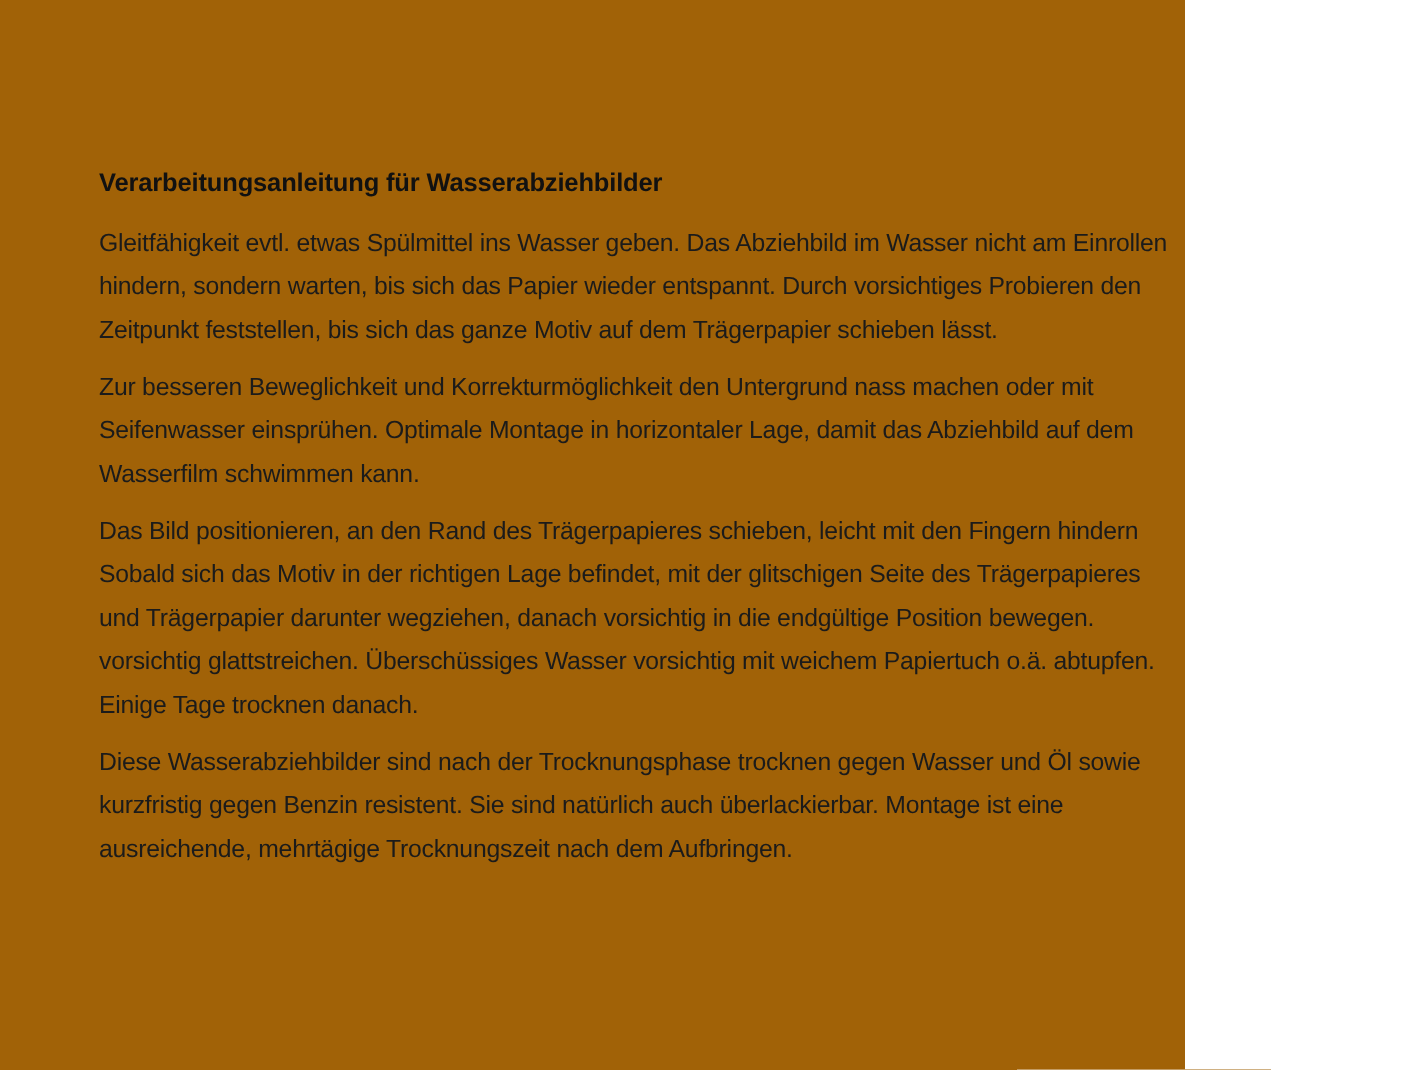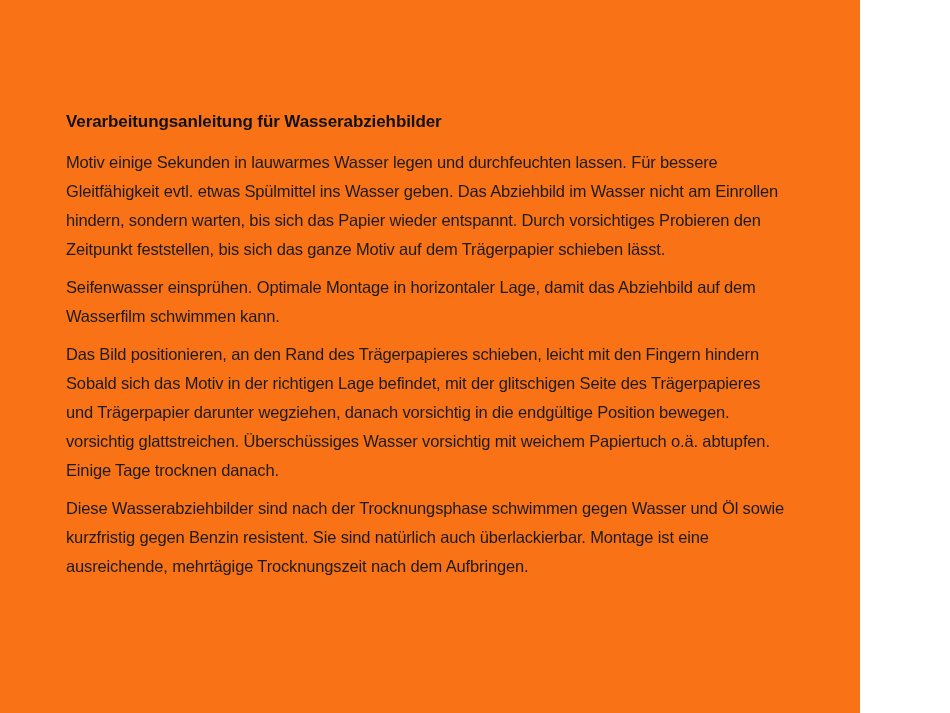--- a/index.html
+++ b/index.html
@@ -8,23 +8,23 @@
   }
   body {
     width: 950px;
     height: 713px;
     background: #ffffff;
     overflow: hidden;
     font-family: "Liberation Sans", "DejaVu Sans", sans-serif;
     color: #1b1b1b;
   }
   .page {
-    width: 860px;
+    width: 790px;
     height: 713px;
-    background: #f97316;
+    background: #a16207;
     box-sizing: border-box;
     padding: 107px 52px 0 66px;
   }
   .doc-title {
     font-size: 17px;
     font-weight: 700;
     line-height: 29px;
     margin: 0 0 12px 0;
     letter-spacing: -0.1px;
     color: #111111;
@@ -42,38 +42,38 @@
   }
 </style>
 </head>
 <body>
 
 <div class="page">
 
   <h1 class="doc-title">Verarbeitungsanleitung für Wasserabziehbilder</h1>
 
   <p class="doc-paragraph">
-    <span class="doc-line">Motiv einige Sekunden in lauwarmes Wasser legen und durchfeuchten lassen. Für bessere</span>
     <span class="doc-line">Gleitfähigkeit evtl. etwas Spülmittel ins Wasser geben. Das Abziehbild im Wasser nicht am Einrollen</span>
     <span class="doc-line">hindern, sondern warten, bis sich das Papier wieder entspannt. Durch vorsichtiges Probieren den</span>
     <span class="doc-line">Zeitpunkt feststellen, bis sich das ganze Motiv auf dem Trägerpapier schieben lässt.</span>
   </p>
 
   <p class="doc-paragraph">
+    <span class="doc-line">Zur besseren Beweglichkeit und Korrekturmöglichkeit den Untergrund nass machen oder mit</span>
     <span class="doc-line">Seifenwasser einsprühen. Optimale Montage in horizontaler Lage, damit das Abziehbild auf dem</span>
     <span class="doc-line">Wasserfilm schwimmen kann.</span>
   </p>
 
   <p class="doc-paragraph">
     <span class="doc-line">Das Bild positionieren, an den Rand des Trägerpapieres schieben, leicht mit den Fingern hindern</span>
     <span class="doc-line">Sobald sich das Motiv in der richtigen Lage befindet, mit der glitschigen Seite des Trägerpapieres</span>
     <span class="doc-line">und Trägerpapier darunter wegziehen, danach vorsichtig in die endgültige Position bewegen.</span>
     <span class="doc-line">vorsichtig glattstreichen. Überschüssiges Wasser vorsichtig mit weichem Papiertuch o.ä. abtupfen.</span>
     <span class="doc-line">Einige Tage trocknen danach.</span>
   </p>
 
   <p class="doc-paragraph">
-    <span class="doc-line">Diese Wasserabziehbilder sind nach der Trocknungsphase schwimmen gegen Wasser und Öl sowie</span>
+    <span class="doc-line">Diese Wasserabziehbilder sind nach der Trocknungsphase trocknen gegen Wasser und Öl sowie</span>
     <span class="doc-line">kurzfristig gegen Benzin resistent. Sie sind natürlich auch überlackierbar. Montage ist eine</span>
     <span class="doc-line">ausreichende, mehrtägige Trocknungszeit nach dem Aufbringen.</span>
   </p>
 
 </div>
 
 </body></html>

